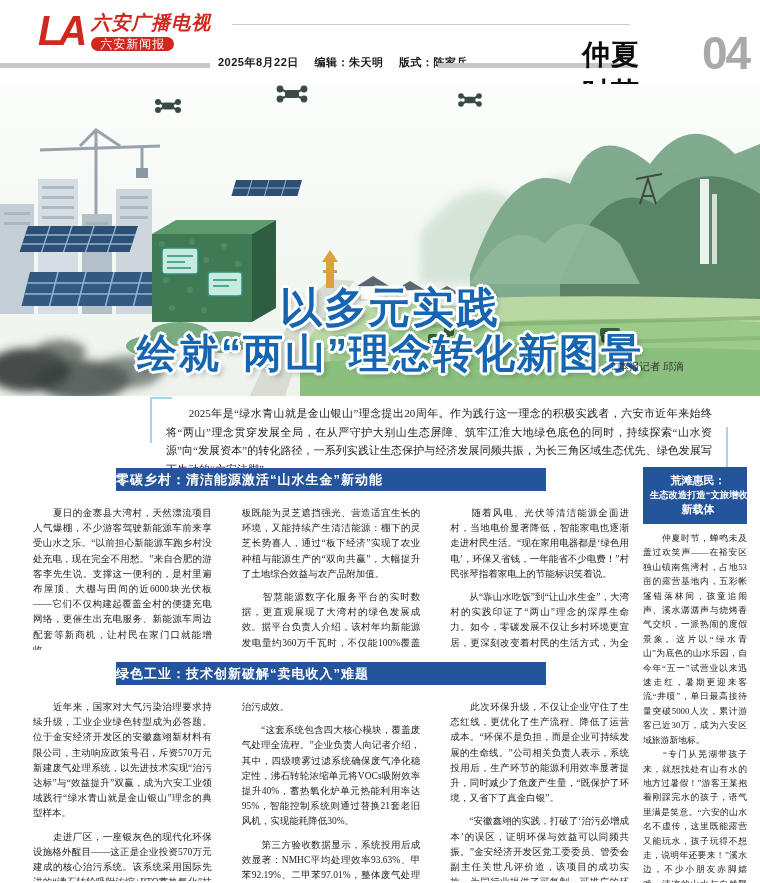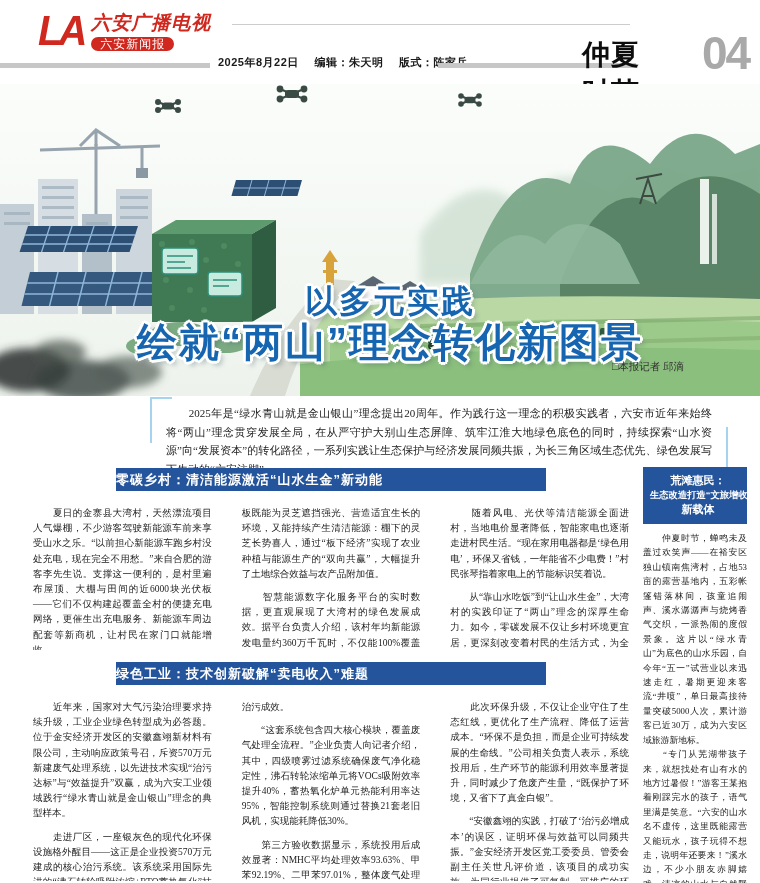--- a/index.html
+++ b/index.html
@@ -47,21 +47,21 @@
     font-weight:900; font-size:46px; color:#a9a9a9; letter-spacing:-2px;
   }
   
   .hero { position:absolute; top:84px; left:0; width:760px; height:312px; }
   .hero svg { display:block; }
   .headline {
     position:absolute; top:284px; left:100px; width:580px; text-align:center;
     font-family:"Liberation Sans","DejaVu Sans",sans-serif; font-weight:900;
     color:#1565b0; line-height:1.12; letter-spacing:2px;
   }
-  .headline .h1 { font-size:32px; }
+  .headline .h1 { font-size:42px; }
   .headline .h2 { font-size:40px; }
   .headline div {
     text-shadow:
       -2px -2px 0 #fff, 2px -2px 0 #fff, -2px 2px 0 #fff, 2px 2px 0 #fff,
       0 -3px 0 #fff, 0 3px 0 #fff, -3px 0 0 #fff, 3px 0 0 #fff,
       4px 4px 5px rgba(40,60,80,.35);
   }
   .byline { position:absolute; top:360px; left:612px; font-size:10.5px; color:#333; }
   
   .intro {

